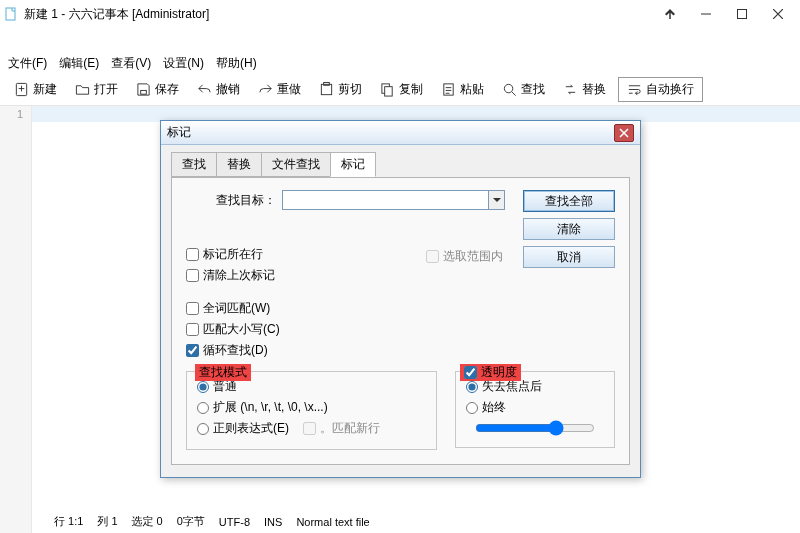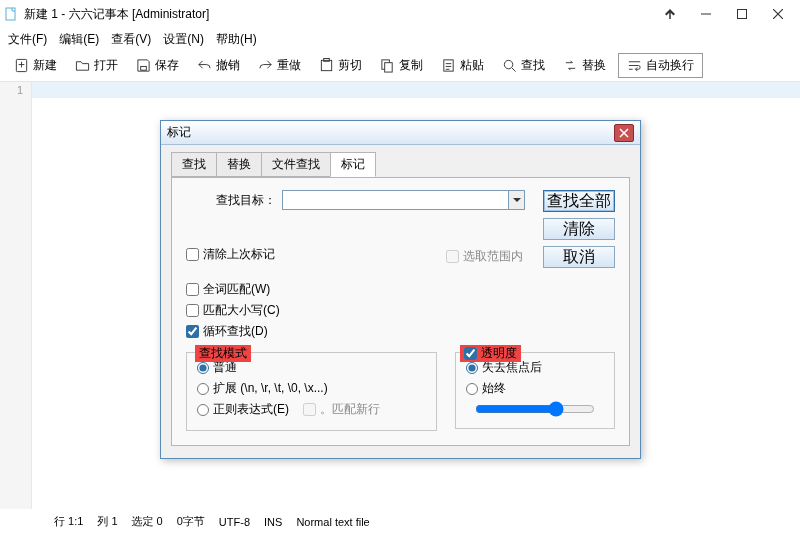--- a/index.html
+++ b/index.html
@@ -7,21 +7,21 @@
 
 
 .titlebar { height: 28px; display: flex; align-items: center; padding: 0 4px; }
 .titlebar .app-icon { width: 14px; height: 14px; margin-right: 6px; }
 .titlebar .title { flex: 1; font-size: 12px; }
 .title-ctrls { display: flex; gap: 0; }
 .title-ctrls .btn { width: 36px; height: 26px; display: flex; align-items: center; justify-content: center; }
 .title-ctrls .btn svg { width: 10px; height: 10px; }
 
 
-.menubar { height: 22px; display: flex; align-items: center; padding: 0 8px; gap: 12px; font-size: 12px; }
+.menubar { height: 22px; display: flex; align-items: center; padding: 0 8px; gap: 12px; font-size: 12px; margin-top: 24px; }
 
 
 .toolbar { height: 32px; border-bottom: 1px solid #e5e5e5; display: flex; align-items: center; padding: 0 8px; gap: 6px; }
 .tool-btn { display: flex; align-items: center; gap: 4px; padding: 4px 6px; font-size: 12px; }
 .tool-btn.wrap { border: 1px solid #999; padding: 3px 8px; }
 .tool-icon { width: 15px; height: 15px; flex: 0 0 auto; }
 
 
 .editor { display: flex; height: calc(533px - 28px - 22px - 32px - 24px); }
 .gutter { width: 32px; background: #f5f5f5; border-right: 1px solid #e8e8e8; padding-top: 2px; text-align: right; color: #999; font-size: 11px; padding-right: 8px; }
@@ -40,21 +40,21 @@
 .tabs { display: flex; border-bottom: 1px solid #b5b5b5; position: relative; top: 1px; }
 .tab { padding: 3px 10px; border: 1px solid #b5b5b5; background: #ebebeb; margin-right: -1px; font-size: 12px; position: relative; }
 .tab.active { background: #fff; border-bottom: 1px solid #fff; }
 .tab-panel { border: 1px solid #b5b5b5; background: #f9f9f9; padding: 12px 14px 14px; }
 .row { display: flex; align-items: center; gap: 6px; margin-bottom: 8px; }
 .field-label { font-size: 12px; }
 .combo { flex: 1; display: flex; }
 .combo input { flex: 1; border: 1px solid #7a9ab8; height: 20px; padding: 0 4px; font-size: 12px; }
 .combo .drop { width: 16px; height: 20px; border: 1px solid #7a9ab8; border-left: none; background: #efefef; display: flex; align-items: center; justify-content: center; }
 .btn3 { display: flex; flex-direction: column; gap: 6px; margin-left: 12px; }
-.wbtn { width: 72px; height: 22px; border: 1px solid #8aa8c2; background: linear-gradient(#f4f9fe,#d5e5f4); font-size: 16px; display: flex; align-items: center; justify-content: center; }
+.wbtn { width: 92px; height: 22px; border: 1px solid #8aa8c2; background: linear-gradient(#f4f9fe,#d5e5f4); font-size: 12px; display: flex; align-items: center; justify-content: center; }
 .wbtn.primary { border: 1px solid #2f6fa7; box-shadow: inset 0 0 0 1px #9cc1e2; }
 .check { display: flex; align-items: center; gap: 4px; font-size: 12px; margin-bottom: 4px; }
 .check input[type=checkbox] { width: 13px; height: 13px; accent-color: #2f6fa7; }
 .group { border: 1px solid #c8c8c8; padding: 6px 10px 8px; margin-top: 6px; position: relative; }
 .group .legend { position: absolute; top: -8px; left: 8px; background: #ef4444; padding: 0 4px; font-size: 12px; }
 .radio { display: flex; align-items: center; gap: 4px; font-size: 12px; margin-bottom: 4px; }
 .radio input { width: 12px; height: 12px; accent-color: #2f6fa7; }
 .cols { display: flex; gap: 18px; }
 .left-col { flex: 1; }
 .right-col { width: 160px; }
@@ -229,20 +229,24 @@
           </div>
         </div>
         <div class="btn3">
           <div class="wbtn primary">查找全部</div>
           <div class="wbtn">清除</div>
         </div>
       </div>
 
       <div class="cols" style="margin-top:-2px;">
         <div class="left-col">
+          <label class="check">
+              <input type="checkbox" style="">
+              <span>标记所在行</span>
+            </label>
           <label class="check">
               <input type="checkbox" style="">
               <span>清除上次标记</span>
             </label>
         </div>
         <div style="display:flex;align-items:flex-start;gap:20px;">
           <label class="check greyed" style="margin-top:2px;">
               <input type="checkbox" disabled="" style="">
               <span>选取范围内</span>
             </label>

